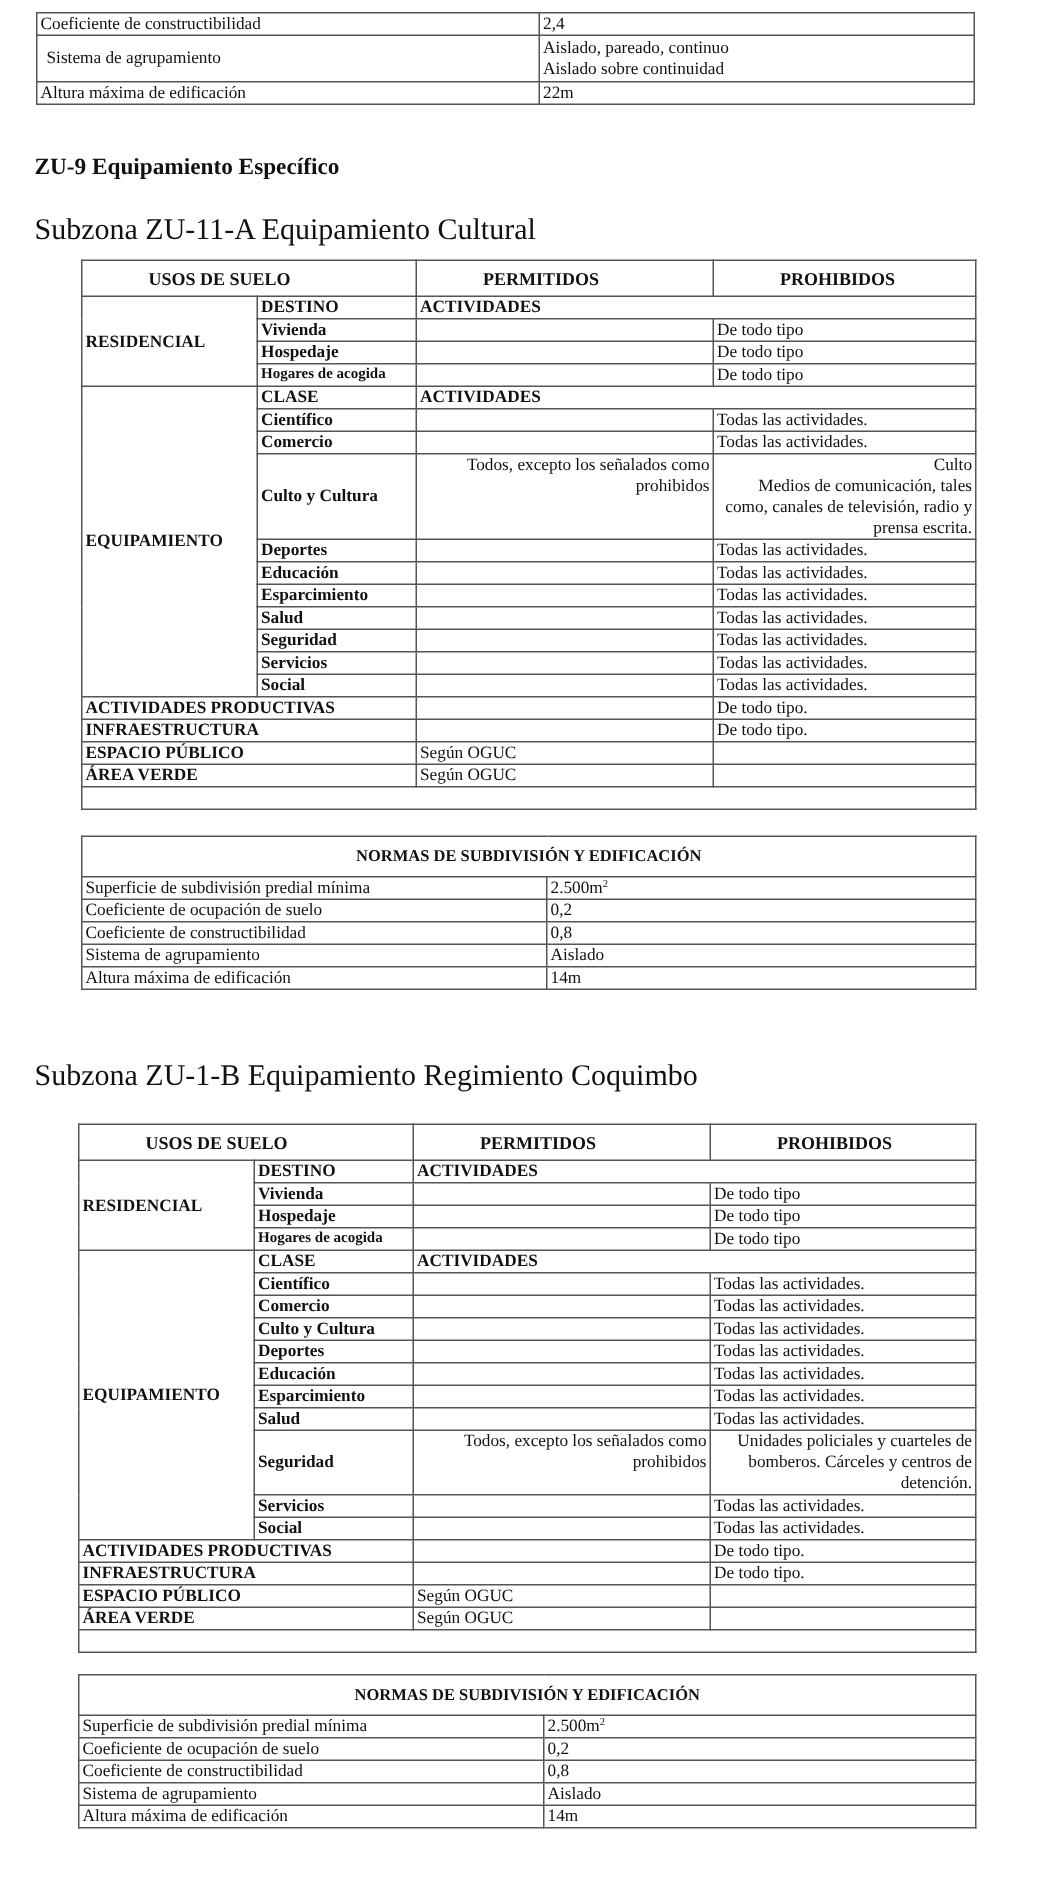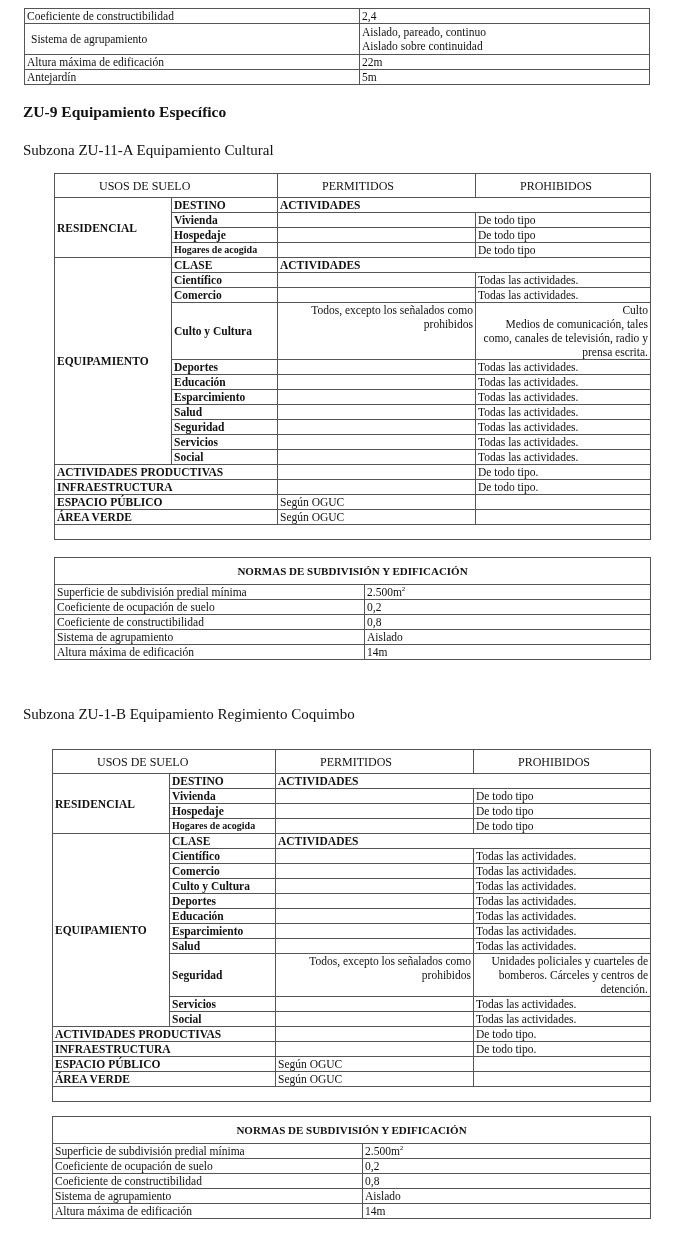--- a/index.html
+++ b/index.html
@@ -17,22 +17,22 @@
     line-height: 14px;
     vertical-align: middle;
     white-space: nowrap;
     overflow: hidden;
   }
   td.wrap { white-space: normal; text-align: right; }
   td.b { font-weight: bold; }
   td.c { }
   td.top { vertical-align: top; }
   .heading-zu { left: 23px; top: 103px; font-weight: bold; font-size: 15.5px; }
-  .subzona-title { left: 23px; font-size: 15px; }
-  .hdr td { height: 23px; font-weight: normal; font-size: 12px; padding-left: 44px; }
+  .subzona-title { left: 23px; font-size: 20px; }
+  .hdr td { height: 23px; font-weight: bold; font-size: 12px; padding-left: 44px; }
   .row td { height: 14px; }
   .norm-title td { height: 26px; font-weight: bold; font-size: 11px; text-align: center; }
   .spacer td { height: 14px; }
   sup { font-size: 7px; vertical-align: top; line-height: 8px; }
   .small { font-size: 10px; }
 </style>
 </head>
 <body>
 
 <table style="left:24px; top:8px; width:625px;">
@@ -49,24 +49,20 @@
     <td style="height:30px; padding-left:6px">Sistema de agrupamiento</td>
     <td>
       <div>Aislado, pareado, continuo</div>
       <div>Aislado sobre continuidad</div>
     </td>
   </tr>
   <tr>
     <td style="height:14px">Altura máxima de edificación</td>
     <td class="c">22m</td>
   </tr>
-  <tr>
-    <td style="height:14px">Antejardín</td>
-    <td class="c">5m</td>
-  </tr>
 </tbody>
   </table>
 
 <div class="abs heading-zu">ZU-9 Equipamiento Específico</div>
 
 <div class="abs subzona-title" style="top:142px;">Subzona ZU-11-A  Equipamiento Cultural</div>
 <div id="table-a-host">
     <table style="left: 54px; top: 173px; width: 596px;">
       <colgroup>
         <col style="width:117px">

